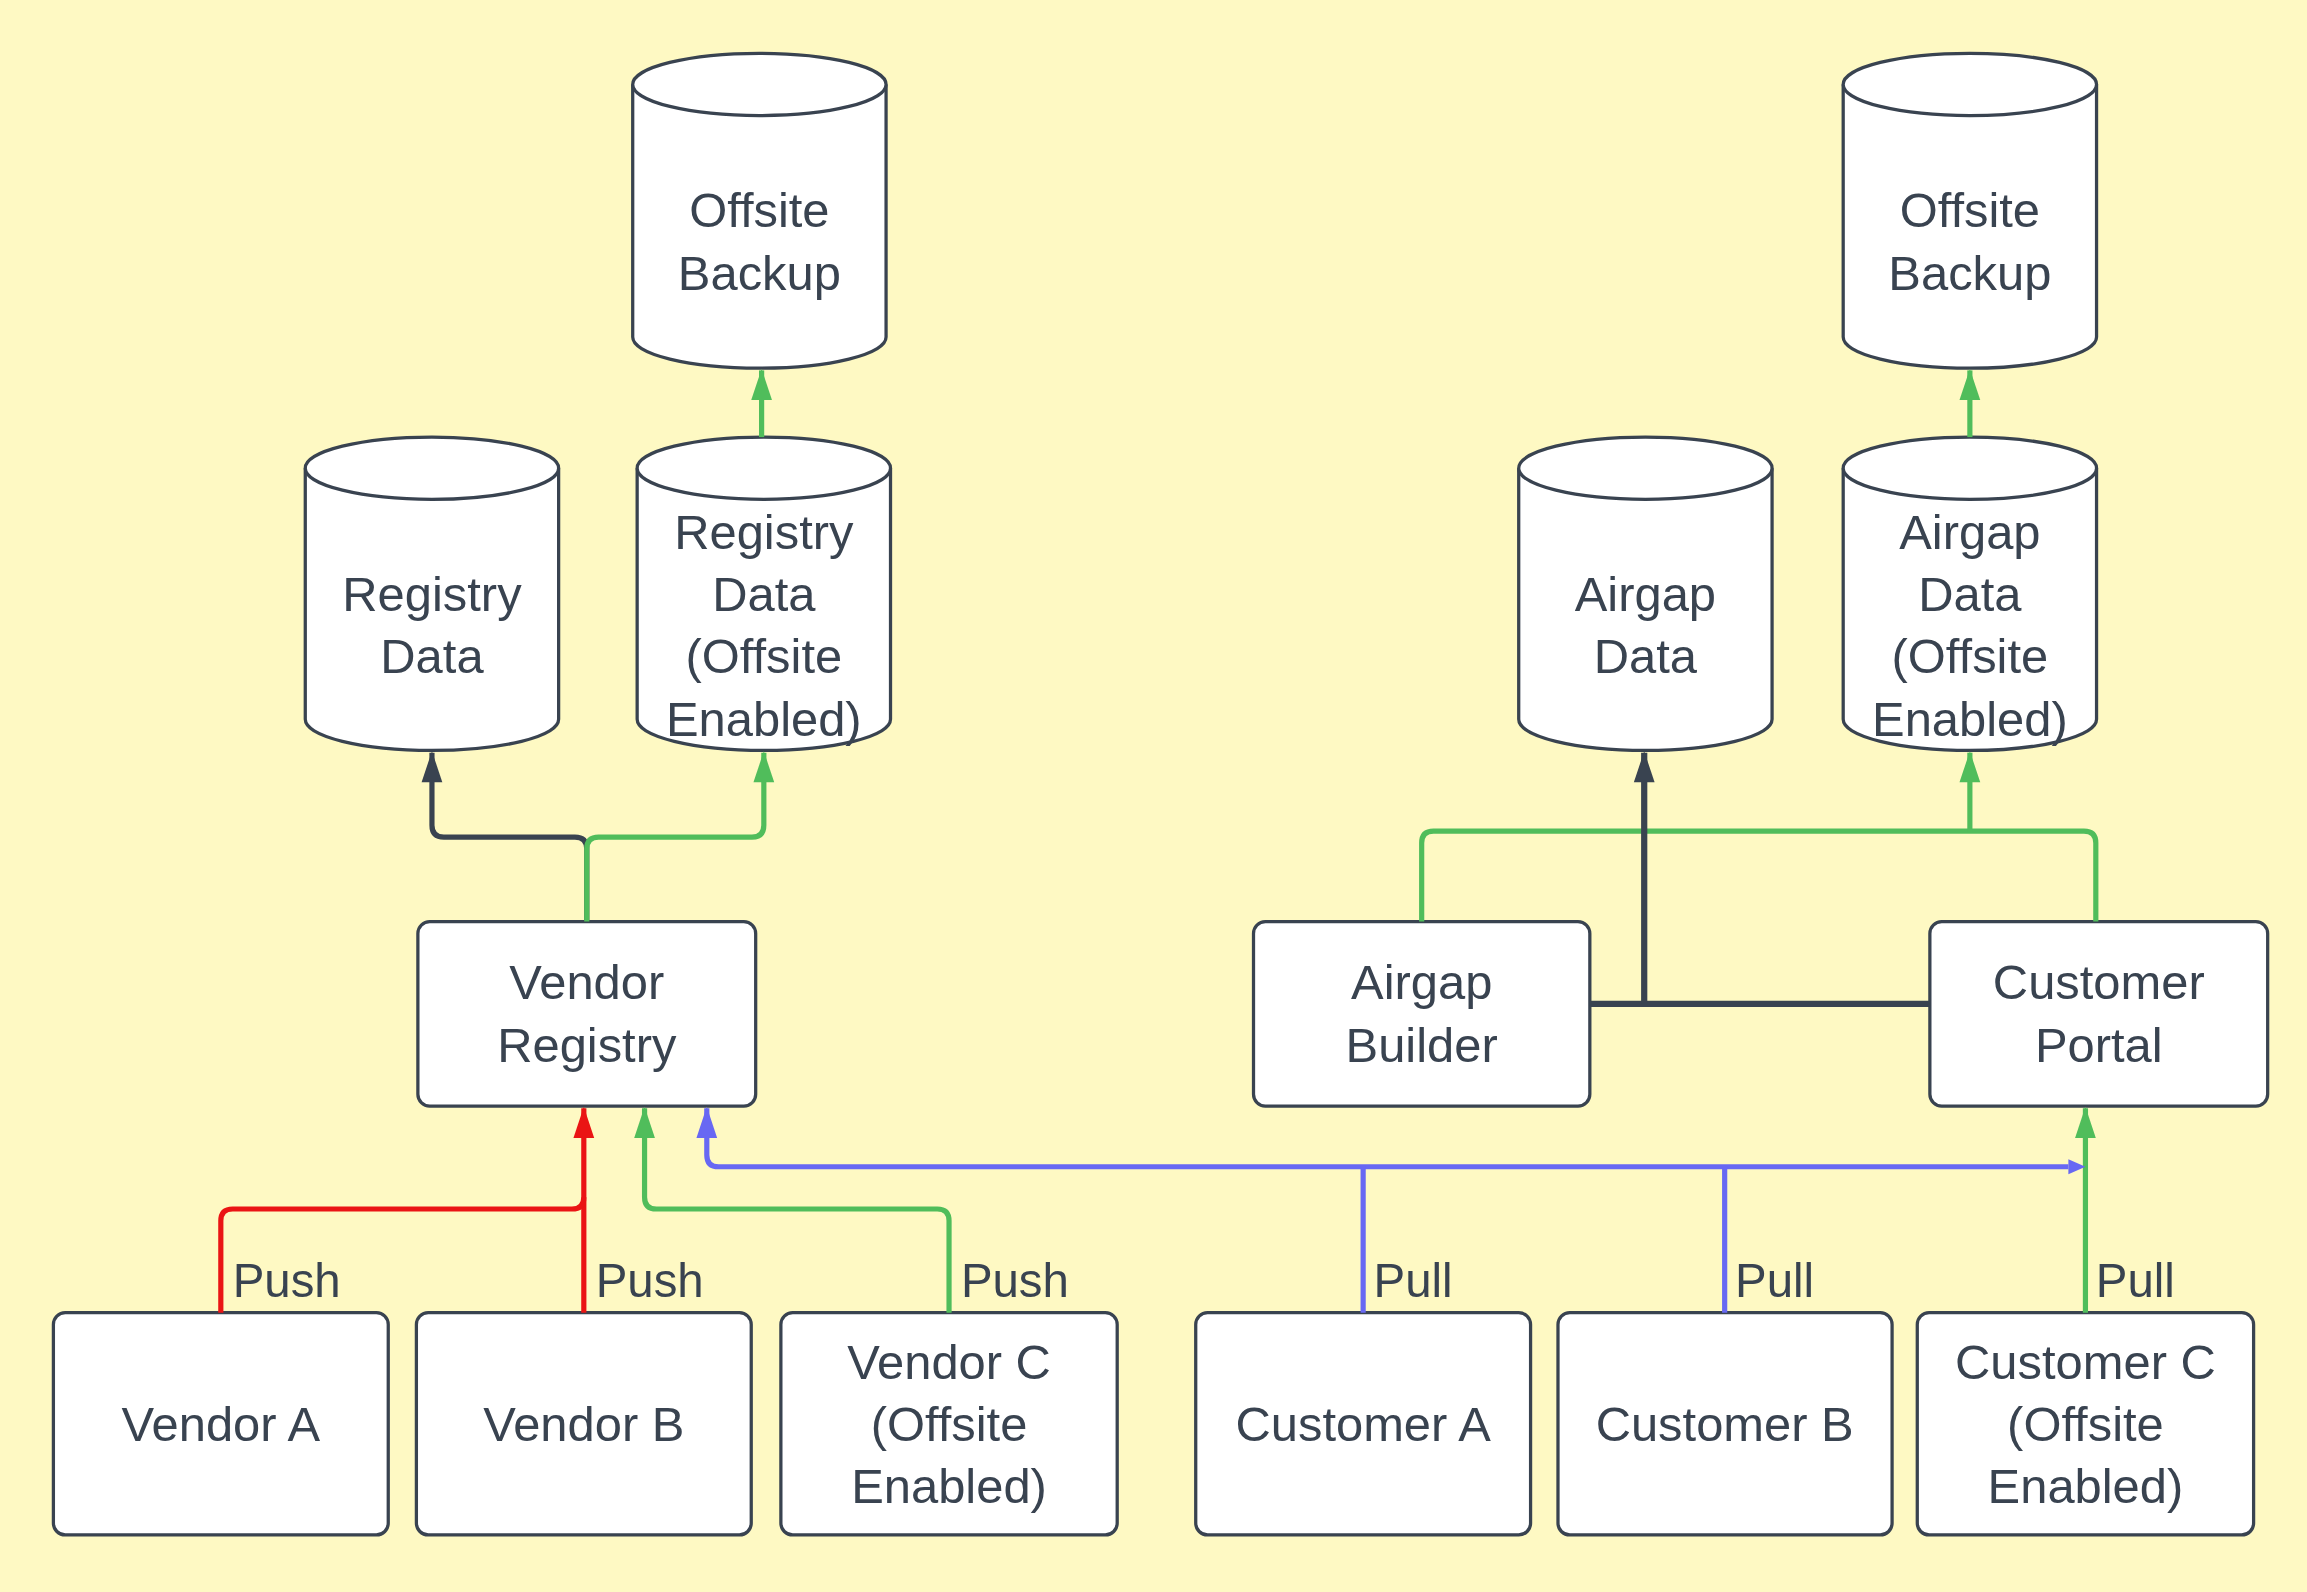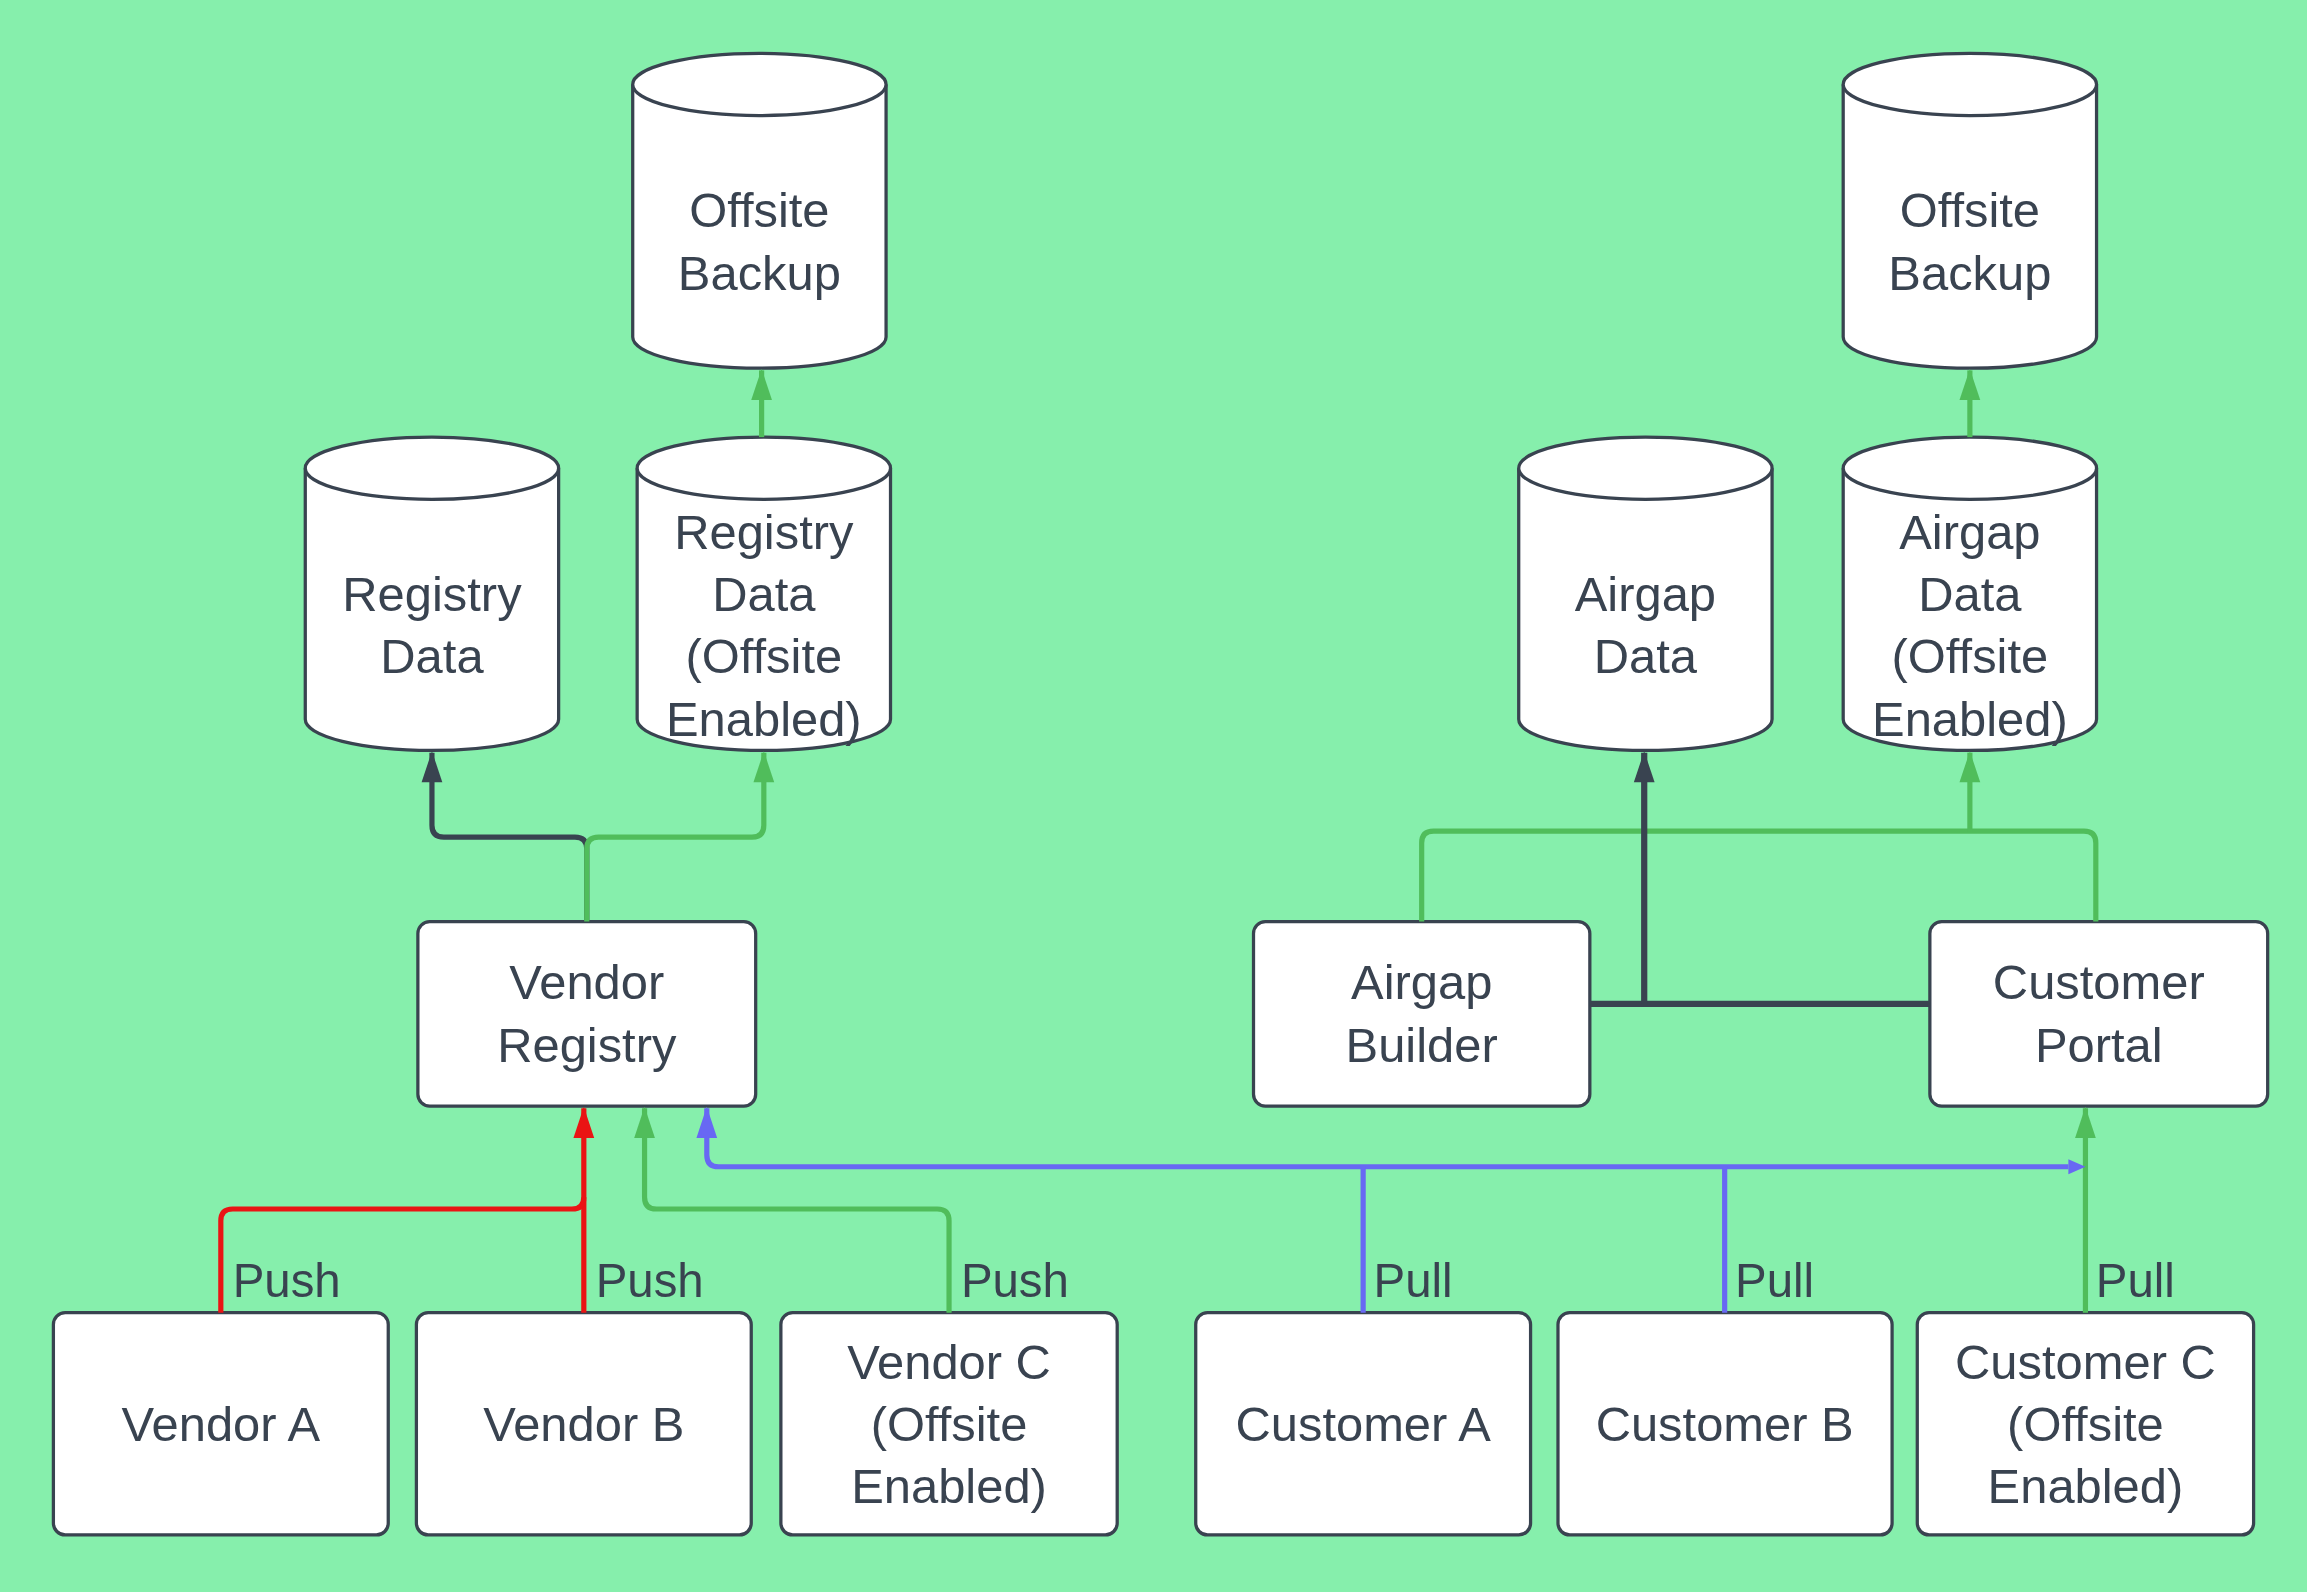--- a/index.html
+++ b/index.html
@@ -1,16 +1,16 @@
 <!DOCTYPE html>
 <html style="font-size:12px"><head>
 <meta charset="utf-8">
 <style>
   html,body{margin:0;padding:0;background:#ffffff;}
-  .page{width:2307px;height:1592px;background:#86efac;overflow:hidden;}
+  .page{width:2307px;height:1592px;background:#fef9c3;overflow:hidden;}
   svg{display:block;}
   .shape{fill:#ffffff;stroke:#394350;stroke-width:2.2;}
   .edge{fill:none;stroke-linecap:butt;stroke-linejoin:round;}
   .edge.dark{stroke:#394350;stroke-width:3.5;}
   .edge.dark.thick{stroke-width:4.2;}
   .edge.red{stroke:#ea1414;stroke-width:3.5;}
   .edge.green{stroke:#50bd5b;stroke-width:3.5;}
   .edge.purple{stroke:#6868f3;stroke-width:3.5;}
   text{font-family:"Liberation Sans","DejaVu Sans",sans-serif;fill:#394350;}
   .node-label{font-size:33px;text-anchor:middle;}

